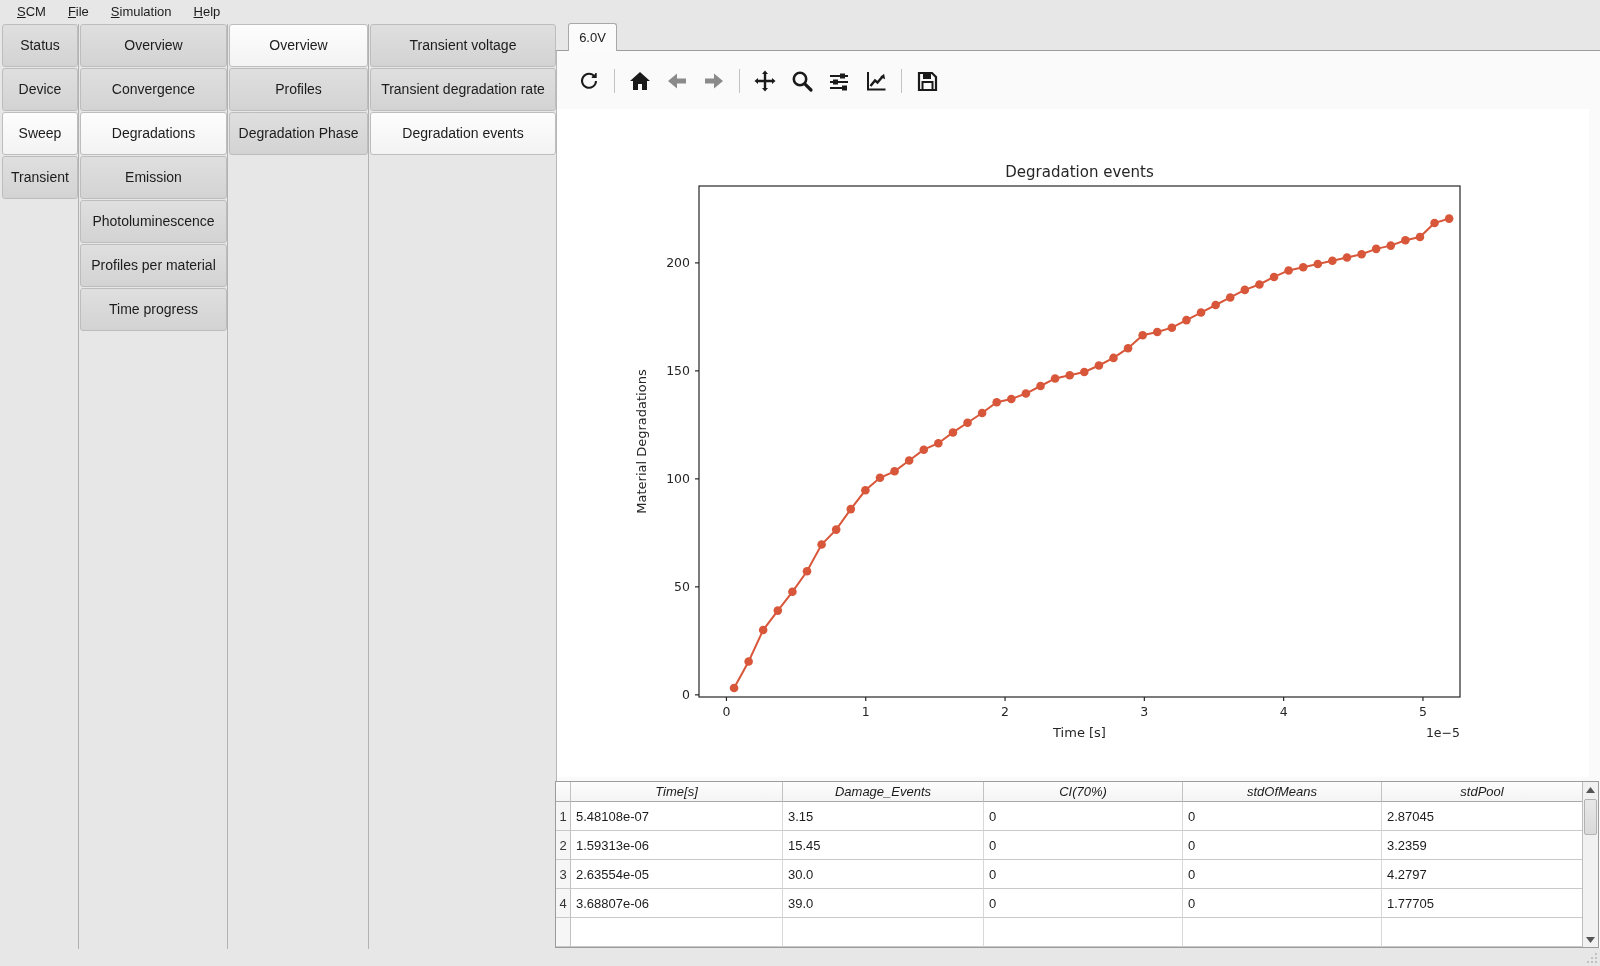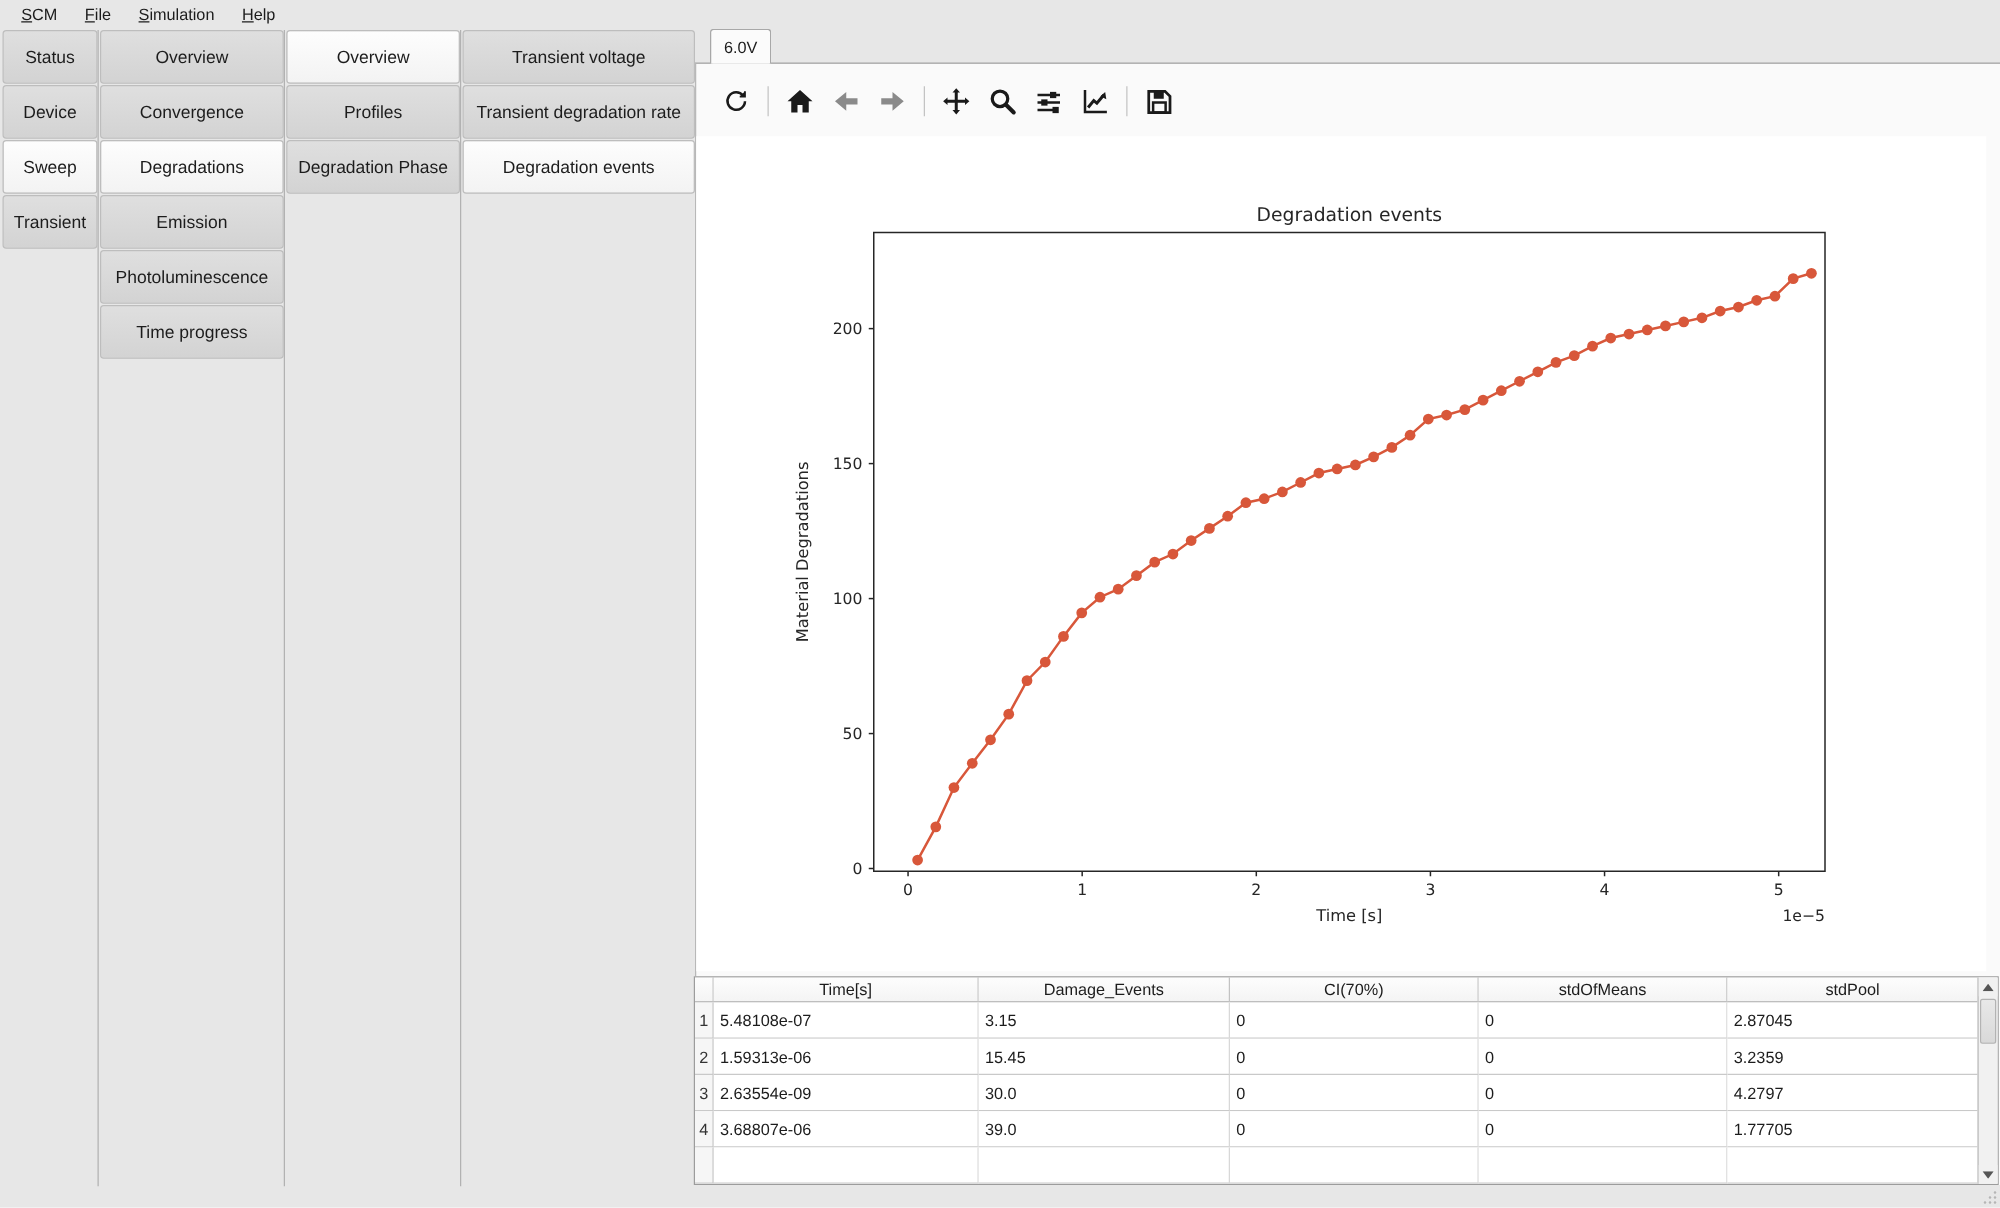--- a/index.html
+++ b/index.html
@@ -58,21 +58,21 @@
   
   #tbl-frame {
     position:absolute; left:555px; top:781px; width:1044px; height:167px;
     background:#ffffff; border:1px solid #9c9c9c;
   }
   #tbl { position:absolute; left:0; top:0; width:1027px; height:165px; overflow:hidden; font-size:13px; }
   .trow { display:flex; }
   .hcell {
     background:linear-gradient(#fdfdfd,#f4f4f4);
     border-right:1px solid #c2c2c2; border-bottom:1px solid #a9a9a9;
-    height:20px; display:flex; align-items:center; justify-content:center;
+    height:20px; display:flex; align-items:center; justify-content:center;font-style:italic;
   }
   .gcell {
     background:#f6f6f6; border-right:1px solid #c2c2c2; border-bottom:1px solid #c9c9c9;
     display:flex; align-items:center; justify-content:center; height:29px; color:#333;
   }
   .dcell {
     background:#ffffff; border-right:1px solid #d8d8d8; border-bottom:1px solid #c9c9c9;
     display:flex; align-items:center; padding-left:5px; height:29px;
   }
   
@@ -107,20 +107,21 @@
     <div class="navtab">Device</div>
     <div class="navtab sel">Sweep</div>
     <div class="navtab">Transient</div>
   </div>
 <div class="navcol" id="navcol-1" style="left:80px;  width:147px">
     <div class="navtab">Overview</div>
     <div class="navtab">Convergence</div>
     <div class="navtab sel">Degradations</div>
     <div class="navtab">Emission</div>
     <div class="navtab">Photoluminescence</div>
+    <div class="navtab">Profiles per material</div>
     <div class="navtab">Time progress</div>
   </div>
 <div class="navcol" id="navcol-2" style="left:229px; width:139px">
     <div class="navtab sel">Overview</div>
     <div class="navtab">Profiles</div>
     <div class="navtab">Degradation Phase</div>
   </div>
 <div class="navcol" id="navcol-3" style="left:370px; width:186px">
     <div class="navtab">Transient voltage</div>
     <div class="navtab">Transient degradation rate</div>
@@ -306,21 +307,21 @@
       <div class="trow">
         <div class="gcell" style="width: 15px;">2</div>
         <div class="dcell" style="width: 212px;">1.59313e-06</div>
         <div class="dcell" style="width: 201px;">15.45</div>
         <div class="dcell" style="width: 199px;">0</div>
         <div class="dcell" style="width: 199px;">0</div>
         <div class="dcell" style="width: 201px;">3.2359</div>
       </div>
       <div class="trow">
         <div class="gcell" style="width: 15px;">3</div>
-        <div class="dcell" style="width: 212px;">2.63554e-09</div>
+        <div class="dcell" style="width: 212px;">2.63554e-05</div>
         <div class="dcell" style="width: 201px;">30.0</div>
         <div class="dcell" style="width: 199px;">0</div>
         <div class="dcell" style="width: 199px;">0</div>
         <div class="dcell" style="width: 201px;">4.2797</div>
       </div>
       <div class="trow">
         <div class="gcell" style="width: 15px;">4</div>
         <div class="dcell" style="width: 212px;">3.68807e-06</div>
         <div class="dcell" style="width: 201px;">39.0</div>
         <div class="dcell" style="width: 199px;">0</div>

